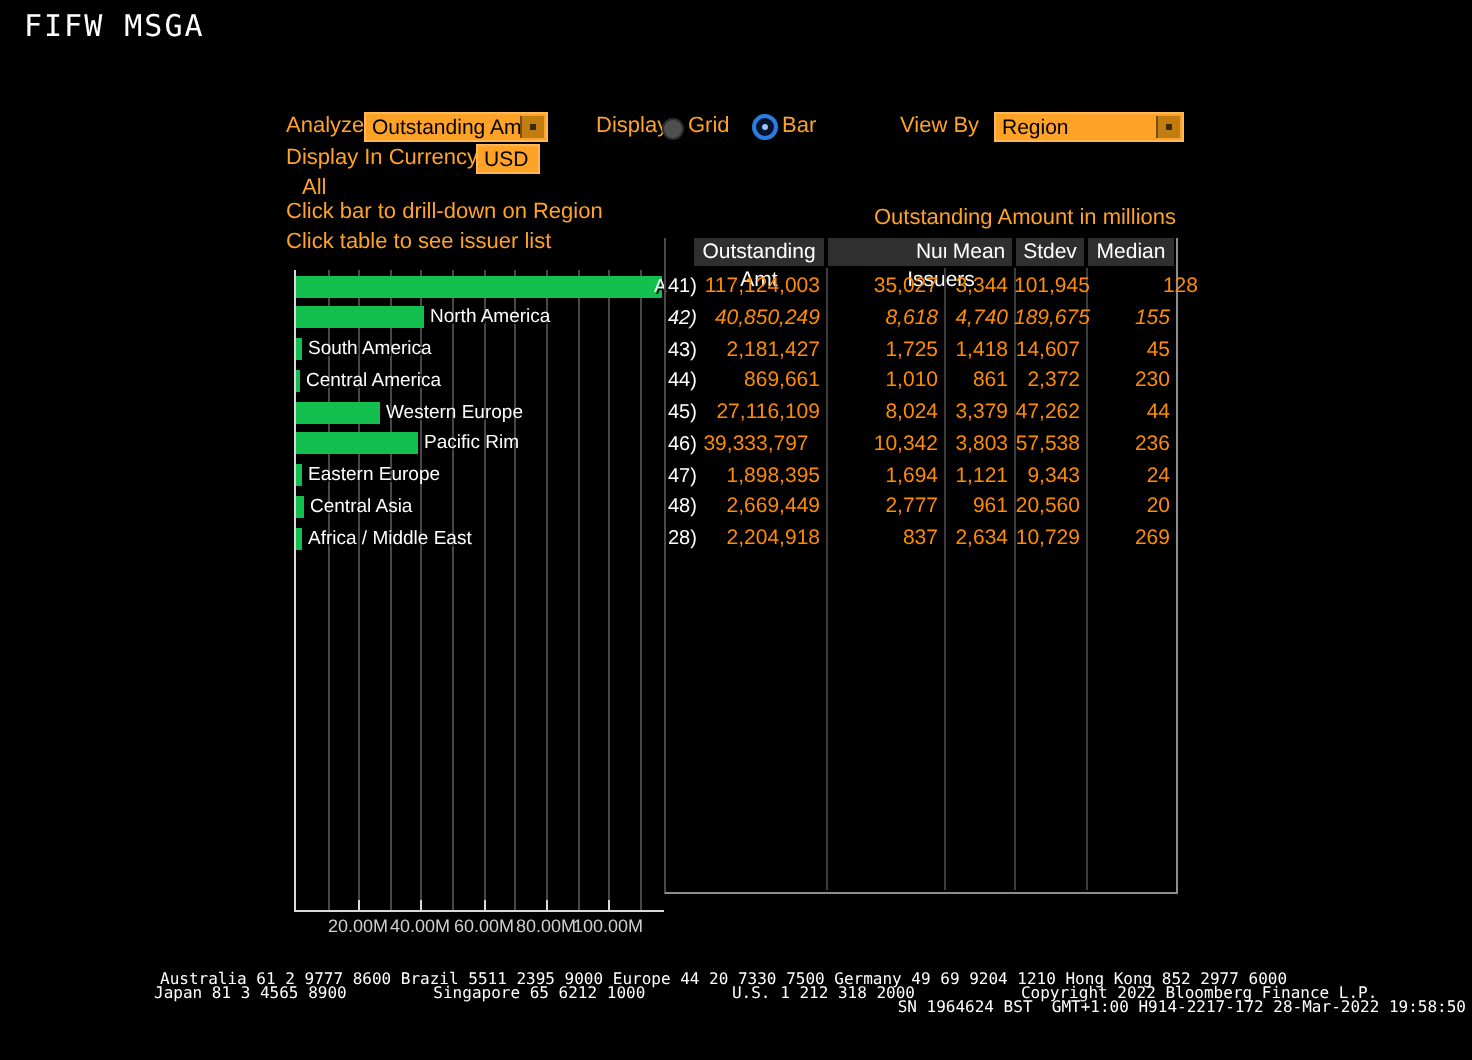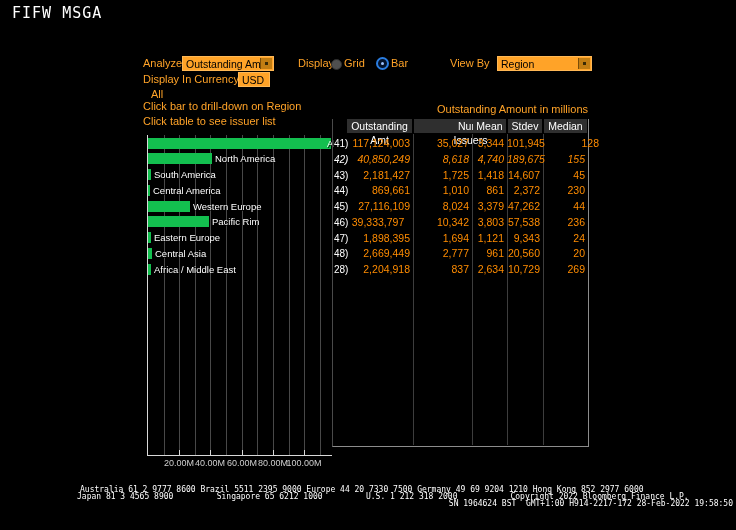--- a/index.html
+++ b/index.html
@@ -195,15 +195,15 @@
         <div class="cellv" style="left: 13px; width: 64px;">2,204,918</div>
         <div class="cellv" style="left: 80px; width: 56px;">837</div>
         <div class="cellv" style="left: 139px; width: 32px;">2,634</div>
         <div class="cellv" style="left: 174px; width: 33px;">10,729</div>
         <div class="cellv" style="left: 210px; width: 42px;">269</div>
       </div>
     </div>
 
   <div class="abs footer" style="left:80px;top:486px;">Australia 61 2 9777 8600 Brazil 5511 2395 9000 Europe 44 20 7330 7500 Germany 49 69 9204 1210 Hong Kong 852 2977 6000</div>
   <div class="abs footer" style="left:77px;top:493px;">Japan 81 3 4565 8900         Singapore 65 6212 1000         U.S. 1 212 318 2000           Copyright 2022 Bloomberg Finance L.P.</div>
-  <div class="abs footer" style="right:3px;top:500px;">SN 1964624 BST  GMT+1:00 H914-2217-172 28-Feb-2022 19:58:50</div>
+  <div class="abs footer" style="right:3px;top:500px;">SN 1964624 BST  GMT+1:00 H914-2217-172 28-Mar-2022 19:58:50</div>
 
 </div>
 
 </body></html>

